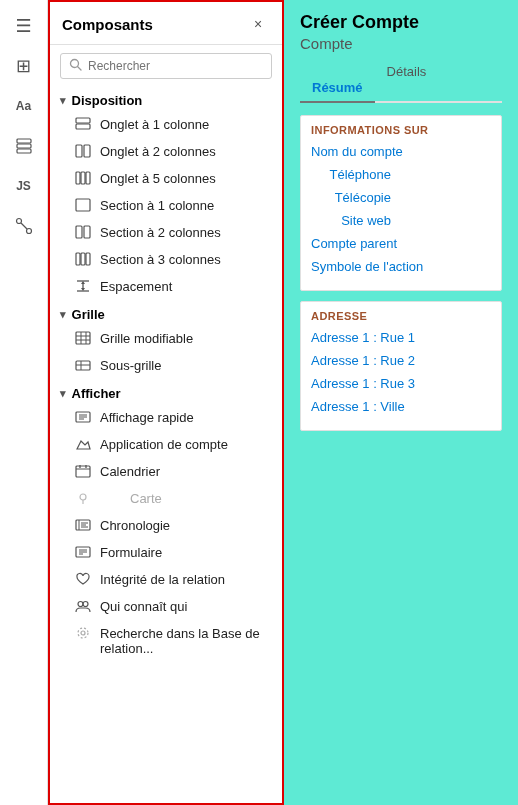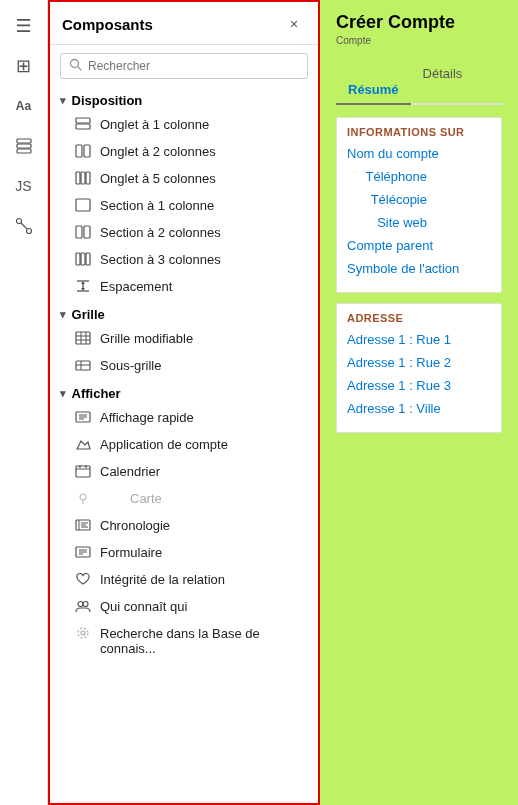--- a/index.html
+++ b/index.html
@@ -39,21 +39,21 @@
 
     
     .main-area {
       display: flex;
       flex: 1;
       overflow: hidden;
     }
 
     
     .components-panel {
-      width: 272px;
+      width: 236px;
       border: 2px solid #d00;
       display: flex;
       flex-direction: column;
       background: #fff;
       flex-shrink: 0;
       height: 805px;
       overflow: hidden;
     }
     .panel-header {
       display: flex;
@@ -153,34 +153,34 @@
       width: 18px;
       text-align: center;
     }
     .comp-item.disabled .comp-icon {
       color: #bbb;
     }
 
     
     .right-panel {
       flex: 1;
-      background: #bef264;
+      background: #5eead4;
       padding: 12px 16px;
       overflow-y: auto;
     }
     .right-panel-title {
       font-size: 18px;
       font-weight: 600;
       color: #000;
       margin-bottom: 2px;
     }
     .right-panel-subtitle {
-      font-size: 10px;
+      font-size: 15px;
       color: #555;
-      margin-bottom: 14px;
+      margin-bottom: 6px;
     }
 
     
     .tabs {
       display: flex;
       gap: 0;
       border-bottom: 2px solid #e0e0e0;
       margin-bottom: 12px;
     }
     .tab {
@@ -233,21 +233,21 @@
   <div class="left-nav-icon">☰</div>
   <div class="left-nav-icon">⊞</div>
   <div class="left-nav-icon" style="font-size:12px;font-weight:600;">Aa</div>
   <div class="left-nav-icon">
     <svg width="18" height="18" viewBox="0 0 18 18" fill="none" xmlns="http://www.w3.org/2000/svg">
       <rect x="2" y="2" width="14" height="4" rx="1" stroke="#555" stroke-width="1.2" fill="none"></rect>
       <rect x="2" y="7" width="14" height="4" rx="1" stroke="#555" stroke-width="1.2" fill="none"></rect>
       <rect x="2" y="12" width="14" height="4" rx="1" stroke="#555" stroke-width="1.2" fill="none"></rect>
     </svg>
   </div>
-  <div class="left-nav-icon" style="font-size:14px;font-weight:400;">JS</div>
+  <div class="left-nav-icon" style="font-size:12px;font-weight:700;">JS</div>
   <div class="left-nav-icon">
     <svg width="18" height="18" viewBox="0 0 18 18" fill="none">
       <circle cx="4" cy="4" r="2.5" stroke="#555" stroke-width="1.2"></circle>
       <circle cx="14" cy="14" r="2.5" stroke="#555" stroke-width="1.2"></circle>
       <line x1="6" y1="6" x2="12" y2="12" stroke="#555" stroke-width="1.2"></line>
     </svg>
   </div>
 </div>
 
 <div class="main-area">
@@ -455,21 +455,21 @@
         </span>
         <span>Qui connaît qui</span>
       </div>
       <div class="comp-item">
         <span class="comp-icon">
           <svg width="16" height="14" viewBox="0 0 16 14">
               <circle cx="8" cy="7" r="5" stroke="#aaa" stroke-width="1.2" fill="none" stroke-dasharray="2,2"></circle>
               <circle cx="8" cy="7" r="2" stroke="#aaa" stroke-width="1.2" fill="none"></circle>
             </svg>
         </span>
-        <span>Recherche dans la Base de connais...</span>
+        <span>Recherche dans la Base de relation...</span>
       </div>
 
     </div>
   </div>
 
   <div class="right-panel">
     <div class="right-panel-title">Créer Compte</div>
     <div class="right-panel-subtitle">Compte</div>
 
     <div class="tabs">

